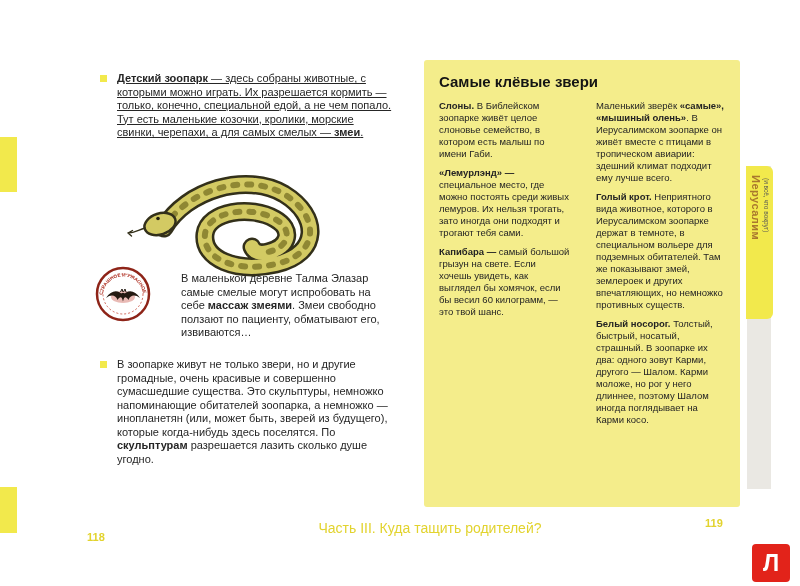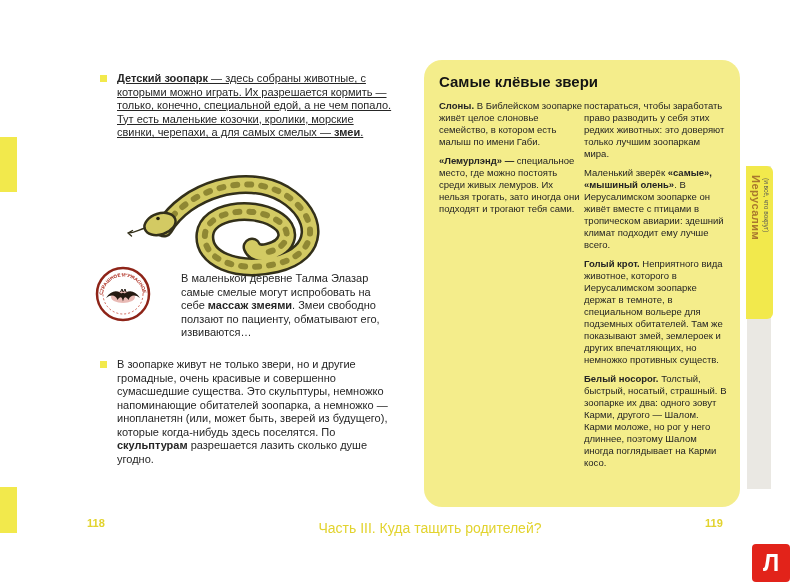--- a/index.html
+++ b/index.html
@@ -36,45 +36,45 @@
 
   #snake { position: absolute; left: 114px; top: 148px; }
   #badge { position: absolute; left: 94px;  top: 264px; }
 
   
   #yellow-box {
     position: absolute;
     left: 424px; top: 60px;
     width: 316px; height: 447px;
     background: #f4ed8b;
-    border-radius: 18px;
+    border-radius: 3px;
     padding: 13px 13px 10px 15px;
     overflow: hidden;
   }
   #box-title {
     font-size: 15px;
     font-weight: bold;
     color: #141414;
     margin-bottom: 10px;
   }
-  .box-cols { display: flex; gap: 2px; }
+  .box-cols { display: flex; gap: 26px; }
   .box-col { flex: 1; min-width: 0; }
   .entry {
     font-size: 9.5px;
     line-height: 12px;
     color: #242424;
     margin-bottom: 7px;
   }
 
   
   .page-num {
     position: absolute; top: 517px;
     color: #e2d32e; font-weight: bold; font-size: 11px;
   }
-  #page-num-left  { left: 87px; }
+  #page-num-left  { left: 87px; margin-top: 14px; }
   #page-num-right { left: 705px; }
   #footer-center {
     position: absolute; top: 520px;
     left: 300px; width: 260px;
     text-align: center;
     color: #e2d32e; font-size: 14px;
   }
 
   
   #side-strip {
@@ -164,23 +164,23 @@
 <p class="body-text" id="para3">
   <span class="bullet"></span><span>В зоопарке живут не только звери, но и другие громадные, очень красивые и совершенно сумасшедшие существа. Это скульптуры, немножко напоминающие обитателей зоопарка, а немножко — инопланетян (или, может быть, зверей из будущего), которые когда-нибудь здесь поселятся. По </span><b>скульптурам</b><span> разрешается лазить сколько душе угодно.</span><b></b><span></span>
 </p>
 
 <div id="yellow-box">
   <div id="box-title">Самые клёвые звери</div>
   <div class="box-cols">
     <div class="box-col">
       <p class="entry"><span></span><b>Слоны.</b><span> В Библейском зоопарке живёт целое слоновье семейство, в котором есть малыш по имени Габи.</span></p>
       <p class="entry"><span></span><b>«Лемурлэнд» —</b><span> специальное место, где можно постоять среди живых лемуров. Их нельзя трогать, зато иногда они подходят и трогают тебя сами.</span></p>
+      <p class="entry"><span></span><b>Капибара —</b><span> самый большой грызун на свете. Если хочешь увидеть, как выглядел бы хомячок, если бы весил 60 килограмм, — это твой шанс.</span></p>
     </div>
     <div class="box-col">
-      <p class="entry"><span></span><b></b><span>постараться, чтобы заработать право разводить у себя этих редких животных: это доверяют только лучшим зоопаркам мира.</span></p>
       <p class="entry"><span>Маленький зверёк </span><b>«самые», «мышиный олень»</b><span>. В Иерусалимском зоопарке он живёт вместе с птицами в тропическом авиарии: здешний климат подходит ему лучше всего.</span></p>
       <p class="entry"><span></span><b>Голый крот.</b><span> Неприятного вида животное, которого в Иерусалимском зоопарке держат в темноте, в специальном вольере для подземных обитателей. Там же показывают змей, землероек и других впечатляющих, но немножко противных существ.</span></p>
       <p class="entry"><span></span><b>Белый носорог.</b><span> Толстый, быстрый, носатый, страшный. В зоопарке их два: одного зовут Карми, другого — Шалом. Карми моложе, но рог у него длиннее, поэтому Шалом иногда поглядывает на Карми косо.</span></p>
     </div>
   </div>
 </div>
 
 <div id="side-strip"></div>
 <div id="side-tab">
   <span class="vtext" id="side-tab-title">Иерусалим</span>

